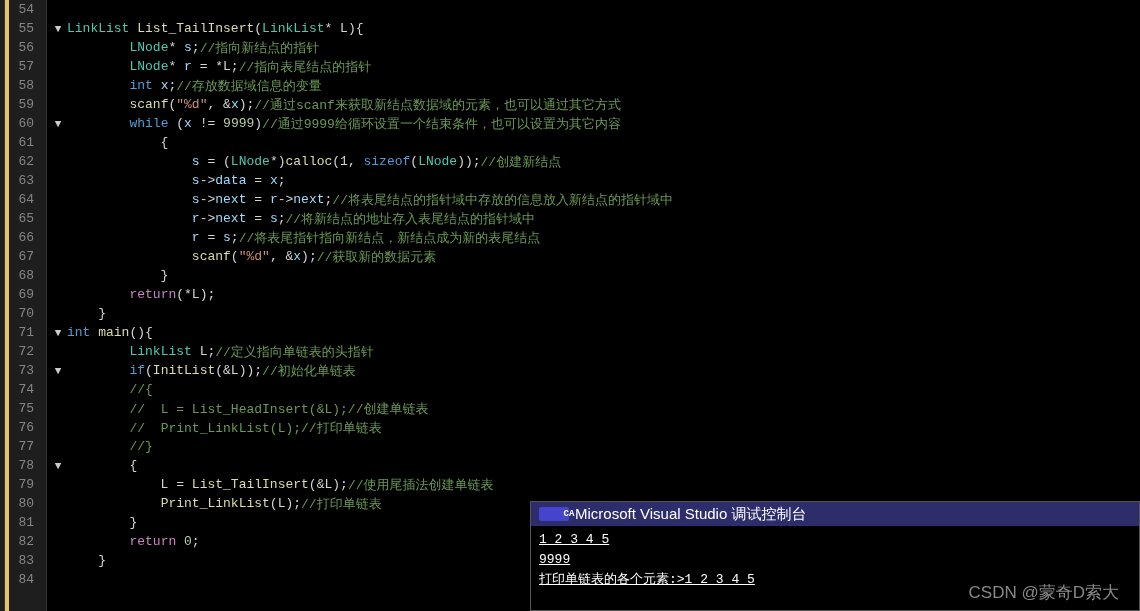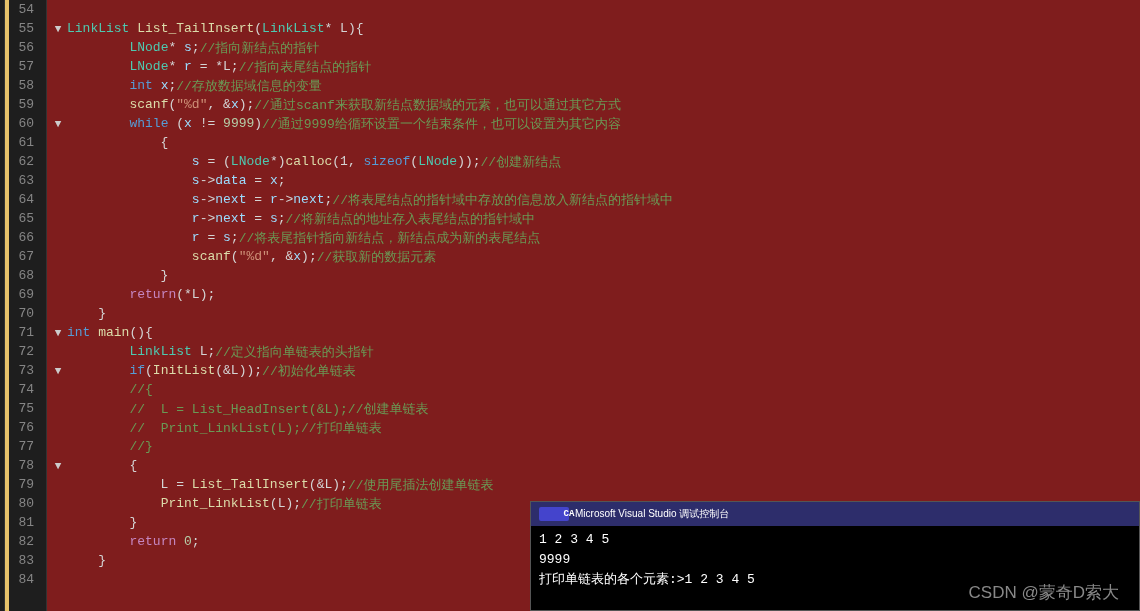--- a/index.html
+++ b/index.html
@@ -11,21 +11,21 @@
       overflow: hidden;
       width: 1140px;
       height: 611px;
     }
     .editor-area {
       display: flex;
       flex-direction: column;
       width: 1140px;
       height: 611px;
       position: relative;
-      background: #7f1d1d;
+      background: #000000;
     }
     .code-container {
       display: flex;
       flex: 1;
       overflow: hidden;
       position: relative;
     }
     .line-numbers {
       background: #1e1e1e;
       color: #858585;
@@ -114,36 +114,37 @@
       align-items: center;
       justify-content: center;
       color: white;
       font-size: 9px;
       font-weight: bold;
       padding-left: 30px;
     }
     .debug-title-text {
       color: #ffffff;
       font-family: 'Microsoft YaHei', sans-serif;
-      font-size: 10px;
+      font-size: 15px;
     }
     .debug-content {
       background: #000000;
       color: #ffffff;
       padding: 4px 8px;
       font-family: 'Courier New', monospace;
       font-size: 13px;
       height: calc(100% - 24px);
       display: flex;
       flex-direction: column;
       justify-content: flex-start;
     }
     .debug-output-line {
       line-height: 20px;
       color: #ffffff;
+      text-decoration: underline;
     }
     .debug-watermark {
       position: absolute;
       bottom: 6px;
       right: 20px;
       color: #888888;
       font-size: 17px;
       font-family: 'Microsoft YaHei', sans-serif;
     }
 

